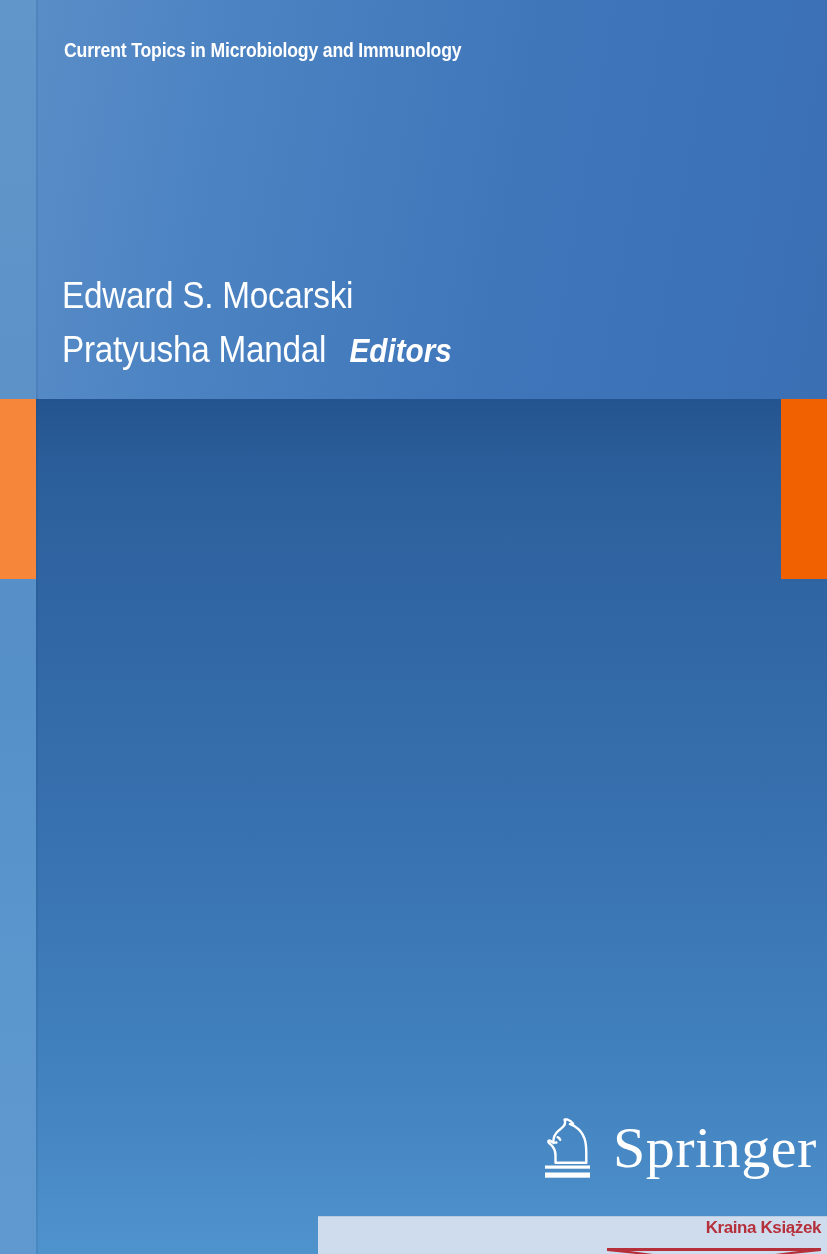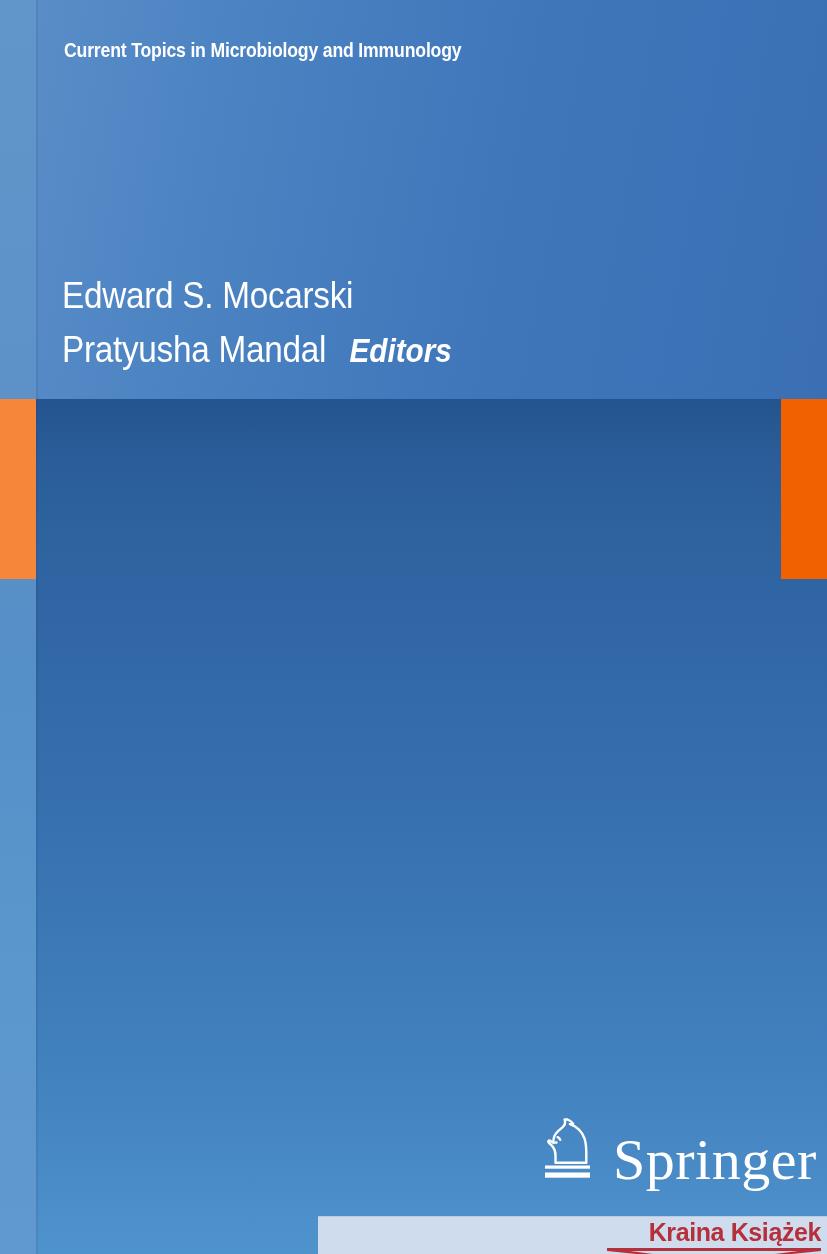--- a/index.html
+++ b/index.html
@@ -131,21 +131,21 @@
     transform-origin: left center;
     white-space: nowrap;
   }
 
   
   .springer {
     position: absolute;
     left: 537px;
     top: 1115px;
     display: flex;
-    align-items: flex-end;
+    align-items: flex-start;
     gap: 14px;
   }
   .springer-mark {
     width: 62px;
     height: 70px;
     display: block;
   }
   .springer-word {
     font-family: "Liberation Serif", serif;
     font-size: 58px;
@@ -172,21 +172,21 @@
     right: 2px;
     top: 0px;
     width: 225px;
     height: 38px;
   }
   .watermark-text {
     position: absolute;
     right: 4px;
     top: 1px;
     font-family: "Liberation Sans", sans-serif;
-    font-size: 25px;
+    font-size: 17px;
     font-weight: bold;
     color: #b5303a;
     letter-spacing: -0.4px;
     white-space: nowrap;
   }
   .watermark-rule {
     position: absolute;
     right: 4px;
     top: 31px;
     width: 214px;

